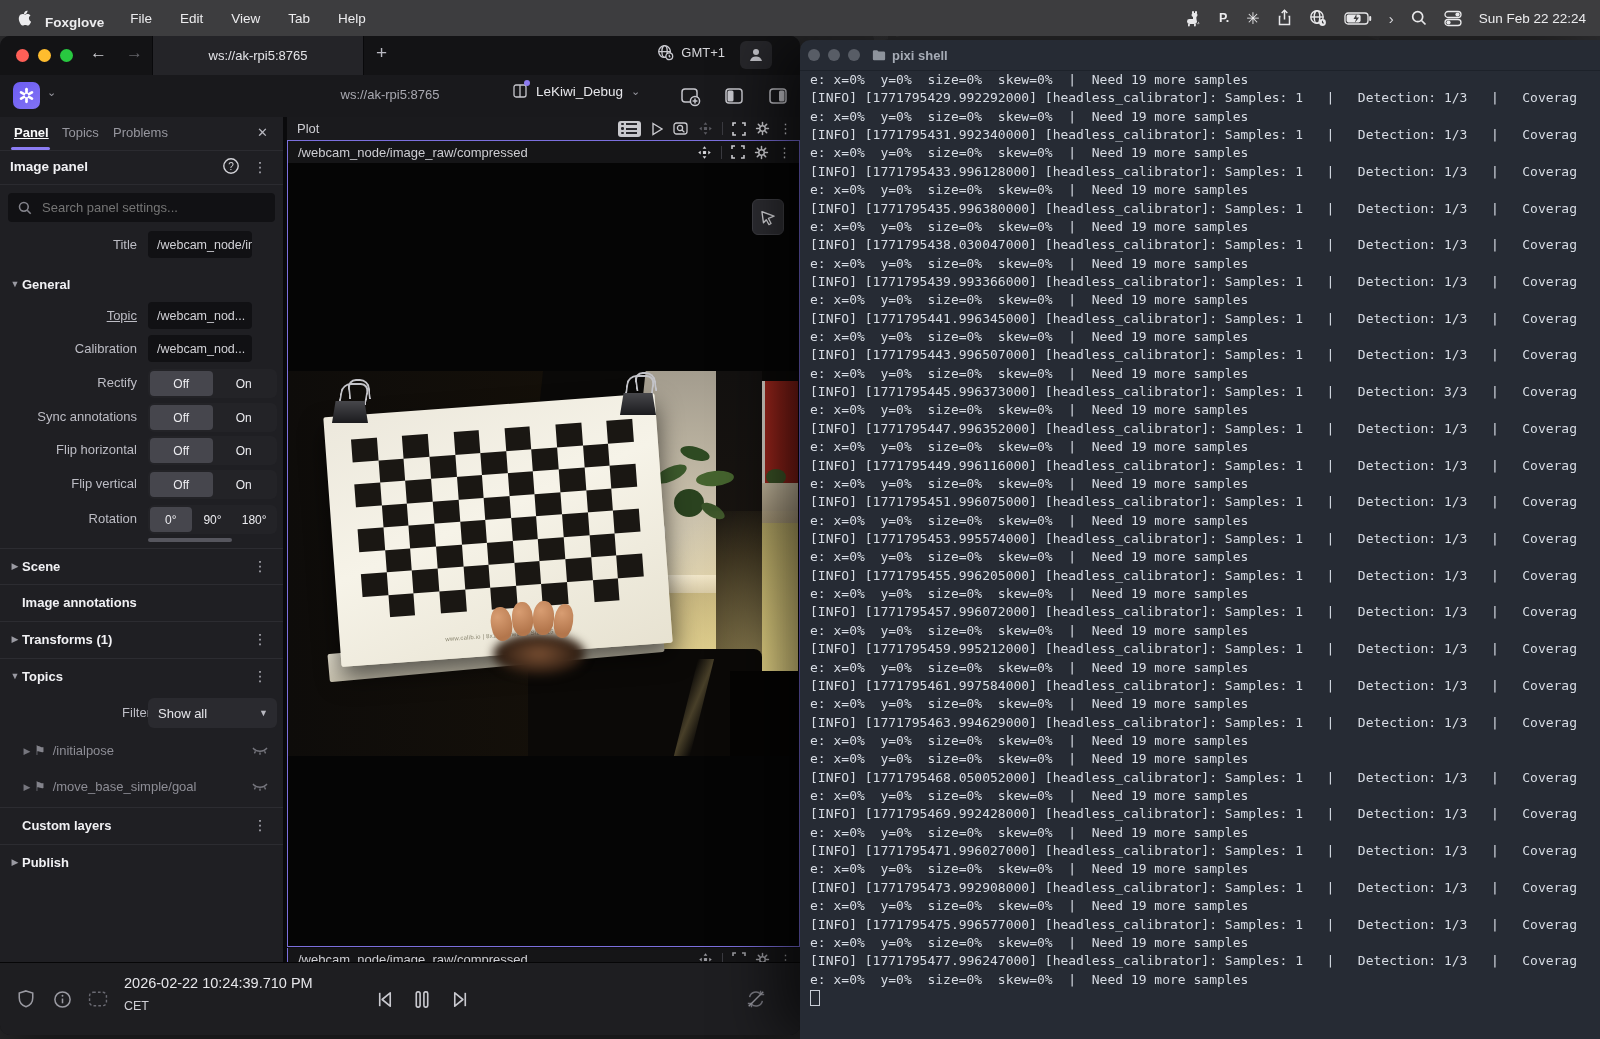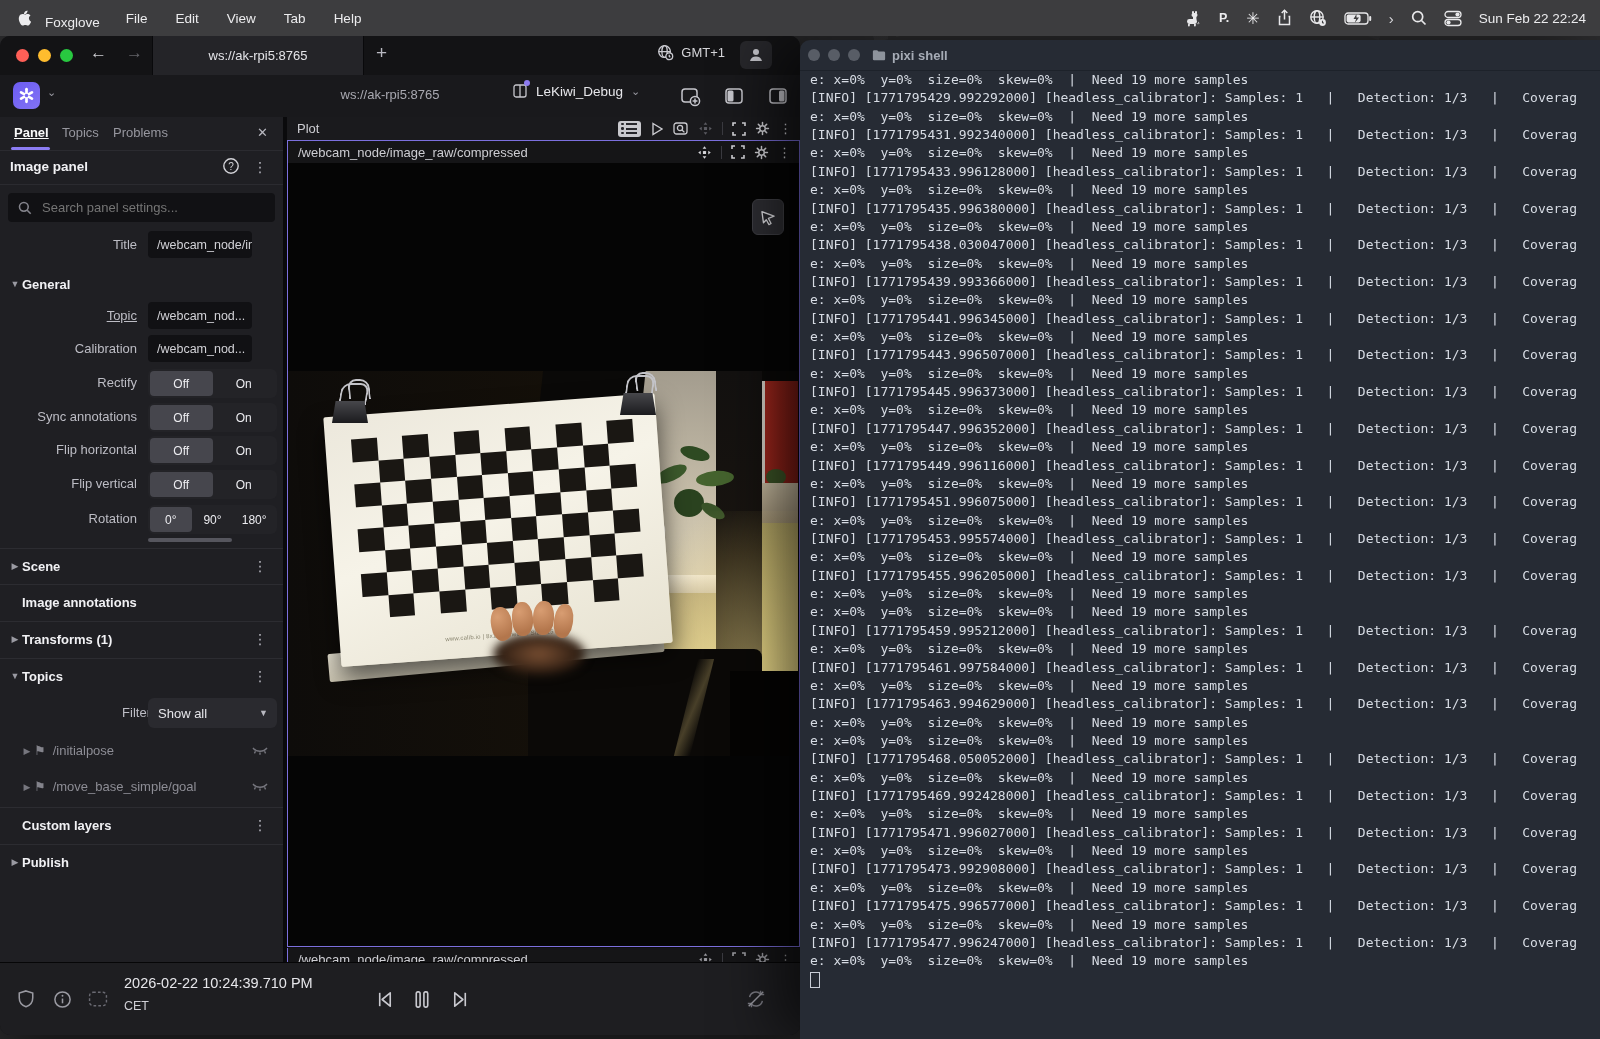--- a/index.html
+++ b/index.html
@@ -4,21 +4,21 @@
 <style>
   html,body{margin:0;padding:0;background:#232325;width:1600px;height:1039px;overflow:hidden;
     font-family:"Liberation Sans",sans-serif;-webkit-font-smoothing:antialiased;}
   .abs{position:absolute;}
   #desktop{position:absolute;inset:0;width:1600px;height:1039px;background:#2b2b2d;overflow:hidden;}
   .deco{position:absolute;opacity:.55;background:repeating-linear-gradient(90deg,#39393b 0 14px,transparent 14px 22px);transform:rotate(-18deg);height:12px;border-radius:2px;}
   
   #menubar{position:absolute;left:0;top:0;width:1600px;height:36px;background:rgba(62,62,64,.97);
     display:flex;align-items:center;color:#ececee;font-size:13.5px;z-index:50;}
   .mb-item{margin:0 14px;white-space:nowrap;}
-  .mb-app{font-weight:normal;margin:9px 12px 0 14px;}
+  .mb-app{font-weight:bold;margin:9px 12px 0 14px;}
   .mb-right{margin-left:auto;display:flex;align-items:center;gap:17px;padding-right:14px;}
   .mb-ic{display:flex;align-items:center;justify-content:center;height:20px;}
   
   #fox{position:absolute;left:0;top:36px;width:800px;height:999px;border-radius:10px;overflow:hidden;
     background:#161619;box-shadow:0 18px 60px rgba(0,0,0,.6);z-index:10;color:#d4d4d8;}
   #tabbar{position:absolute;left:0;top:0;width:100%;height:39px;background:#131315;}
   .light{position:absolute;top:13px;width:13px;height:13px;border-radius:50%;}
   .navarrow{position:absolute;top:7px;font-size:17px;}
   #tab{position:absolute;left:152px;top:0;width:210px;height:39px;background:#242428;border-left:1px solid #09090b;border-right:1px solid #09090b;
     display:flex;align-items:center;justify-content:center;font-size:13px;color:#e4e4e8;}
@@ -692,32 +692,33 @@
         <div class="tline">[INFO] [1771795435.996380000] [headless_calibrator]: Samples: 1   |   Detection: 1/3   |   Coverag</div>
         <div class="tline">e: x=0%  y=0%  size=0%  skew=0%  |  Need 19 more samples</div>
         <div class="tline">[INFO] [1771795438.030047000] [headless_calibrator]: Samples: 1   |   Detection: 1/3   |   Coverag</div>
         <div class="tline">e: x=0%  y=0%  size=0%  skew=0%  |  Need 19 more samples</div>
         <div class="tline">[INFO] [1771795439.993366000] [headless_calibrator]: Samples: 1   |   Detection: 1/3   |   Coverag</div>
         <div class="tline">e: x=0%  y=0%  size=0%  skew=0%  |  Need 19 more samples</div>
         <div class="tline">[INFO] [1771795441.996345000] [headless_calibrator]: Samples: 1   |   Detection: 1/3   |   Coverag</div>
         <div class="tline">e: x=0%  y=0%  size=0%  skew=0%  |  Need 19 more samples</div>
         <div class="tline">[INFO] [1771795443.996507000] [headless_calibrator]: Samples: 1   |   Detection: 1/3   |   Coverag</div>
         <div class="tline">e: x=0%  y=0%  size=0%  skew=0%  |  Need 19 more samples</div>
-        <div class="tline">[INFO] [1771795445.996373000] [headless_calibrator]: Samples: 1   |   Detection: 1/3   |   Coverag</div>
+        <div class="tline">[INFO] [1771795445.996373000] [headless_calibrator]: Samples: 1   |   Detection: 3/3   |   Coverag</div>
         <div class="tline">e: x=0%  y=0%  size=0%  skew=0%  |  Need 19 more samples</div>
         <div class="tline">[INFO] [1771795447.996352000] [headless_calibrator]: Samples: 1   |   Detection: 1/3   |   Coverag</div>
         <div class="tline">e: x=0%  y=0%  size=0%  skew=0%  |  Need 19 more samples</div>
         <div class="tline">[INFO] [1771795449.996116000] [headless_calibrator]: Samples: 1   |   Detection: 1/3   |   Coverag</div>
         <div class="tline">e: x=0%  y=0%  size=0%  skew=0%  |  Need 19 more samples</div>
         <div class="tline">[INFO] [1771795451.996075000] [headless_calibrator]: Samples: 1   |   Detection: 1/3   |   Coverag</div>
         <div class="tline">e: x=0%  y=0%  size=0%  skew=0%  |  Need 19 more samples</div>
         <div class="tline">[INFO] [1771795453.995574000] [headless_calibrator]: Samples: 1   |   Detection: 1/3   |   Coverag</div>
         <div class="tline">e: x=0%  y=0%  size=0%  skew=0%  |  Need 19 more samples</div>
         <div class="tline">[INFO] [1771795455.996205000] [headless_calibrator]: Samples: 1   |   Detection: 1/3   |   Coverag</div>
         <div class="tline">e: x=0%  y=0%  size=0%  skew=0%  |  Need 19 more samples</div>
+        <div class="tline">[INFO] [1771795457.996072000] [headless_calibrator]: Samples: 1   |   Detection: 1/3   |   Coverag</div>
         <div class="tline">e: x=0%  y=0%  size=0%  skew=0%  |  Need 19 more samples</div>
         <div class="tline">[INFO] [1771795459.995212000] [headless_calibrator]: Samples: 1   |   Detection: 1/3   |   Coverag</div>
         <div class="tline">e: x=0%  y=0%  size=0%  skew=0%  |  Need 19 more samples</div>
         <div class="tline">[INFO] [1771795461.997584000] [headless_calibrator]: Samples: 1   |   Detection: 1/3   |   Coverag</div>
         <div class="tline">e: x=0%  y=0%  size=0%  skew=0%  |  Need 19 more samples</div>
         <div class="tline">[INFO] [1771795463.994629000] [headless_calibrator]: Samples: 1   |   Detection: 1/3   |   Coverag</div>
         <div class="tline">e: x=0%  y=0%  size=0%  skew=0%  |  Need 19 more samples</div>
         <div class="tline">e: x=0%  y=0%  size=0%  skew=0%  |  Need 19 more samples</div>
         <div class="tline">[INFO] [1771795468.050052000] [headless_calibrator]: Samples: 1   |   Detection: 1/3   |   Coverag</div>
         <div class="tline">e: x=0%  y=0%  size=0%  skew=0%  |  Need 19 more samples</div>

